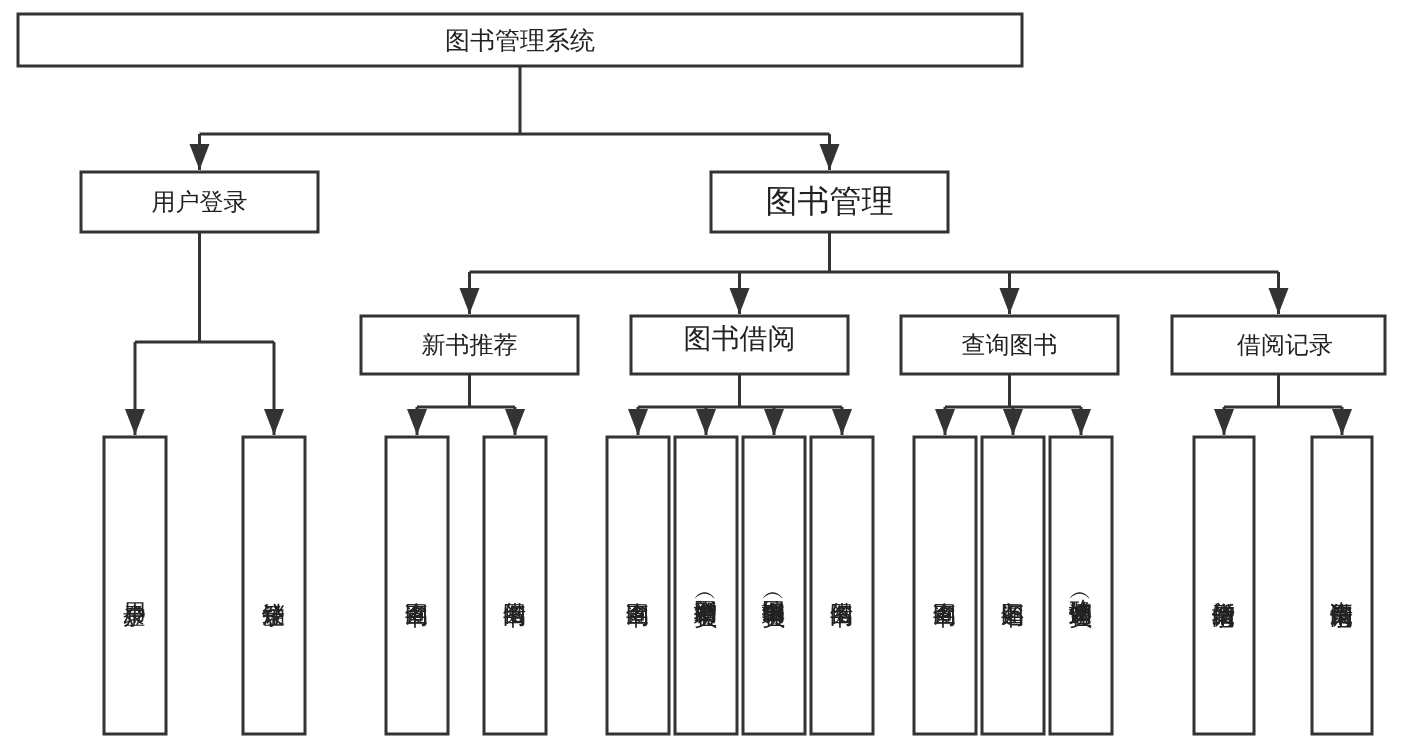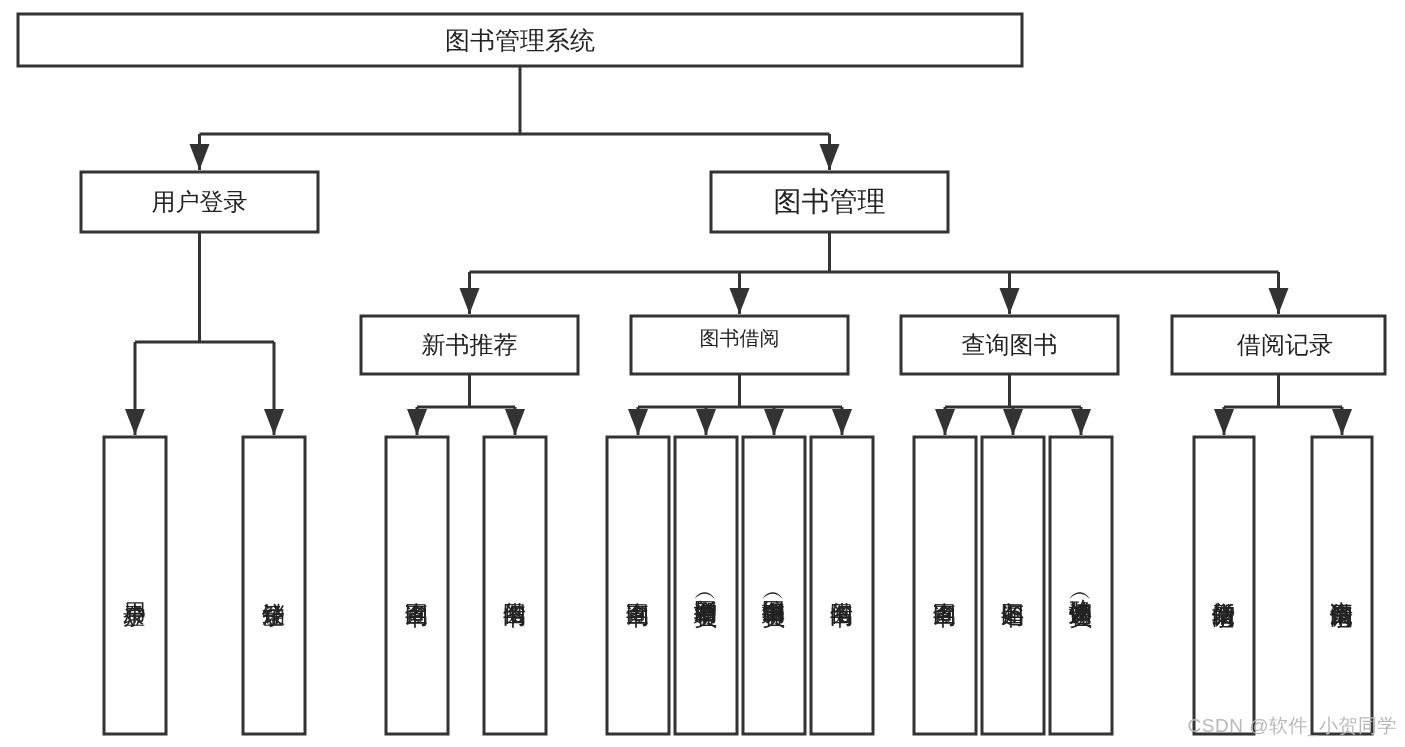--- a/index.html
+++ b/index.html
@@ -157,35 +157,34 @@
         <rect x="982" y="437" width="62" height="297" class="node-box"></rect>
         <rect x="1050" y="437" width="62" height="297" class="node-box"></rect>
         <rect x="1194" y="437" width="60" height="297" class="node-box"></rect>
         <rect x="1312" y="437" width="60" height="297" class="node-box"></rect>
       </g>
   </svg>
 
   <div id="labels-layer">
       <div class="hlabel-wrap" style="left: 18px; top: 14px; width: 1004px; height: 52px; font-size: 25px;">图书管理系统</div>
       <div class="hlabel-wrap" style="left: 81px; top: 172px; width: 237px; height: 60px; font-size: 24px;">用户登录</div>
-      <div class="hlabel-wrap" style="left: 711px; top: 172px; width: 237px; height: 60px; font-size: 28px;">图书管理</div>
+      <div class="hlabel-wrap" style="left: 711px; top: 172px; width: 237px; height: 60px; font-size: 32px;">图书管理</div>
       <div class="hlabel-wrap" style="left: 361px; top: 316px; width: 217px; height: 58px; font-size: 24px;">新书推荐</div>
-      <div class="hlabel-wrap" style="left: 631px; top: 316px; width: 217px; height: 45px; font-size: 20px;">图书借阅</div>
+      <div class="hlabel-wrap" style="left: 631px; top: 316px; width: 217px; height: 45px; font-size: 28px;">图书借阅</div>
       <div class="hlabel-wrap" style="left: 901px; top: 316px; width: 217px; height: 58px; font-size: 24px;">查询图书</div>
       <div class="hlabel-wrap" style="left: 1172px; top: 316px; width: 226px; height: 58px; font-size: 24px;">借阅记录</div>
       <div class="vlabel-wrap" style="left: 104px; top: 437px; width: 62px; height: 297px;">用户登录</div>
       <div class="vlabel-wrap" style="left: 243px; top: 437px; width: 62px; height: 297px;">注销登录</div>
       <div class="vlabel-wrap" style="left: 386px; top: 437px; width: 62px; height: 297px;">查询图书</div>
       <div class="vlabel-wrap" style="left: 484px; top: 437px; width: 62px; height: 297px;">借阅图书</div>
       <div class="vlabel-wrap" style="left: 607px; top: 437px; width: 62px; height: 297px;">查询图书</div>
       <div class="vlabel-wrap" style="left: 675px; top: 437px; width: 62px; height: 297px;">新增图书（管理员）</div>
       <div class="vlabel-wrap" style="left: 743px; top: 437px; width: 62px; height: 297px;">编辑图书（管理员）</div>
       <div class="vlabel-wrap" style="left: 811px; top: 437px; width: 62px; height: 297px;">借阅图书</div>
       <div class="vlabel-wrap" style="left: 914px; top: 437px; width: 62px; height: 297px;">查询图书</div>
       <div class="vlabel-wrap" style="left: 982px; top: 437px; width: 62px; height: 297px;">归还图书</div>
       <div class="vlabel-wrap" style="left: 1050px; top: 437px; width: 62px; height: 297px;">确认归还（管理员）</div>
       <div class="vlabel-wrap" style="left: 1194px; top: 437px; width: 60px; height: 297px;">新增借阅记录</div>
       <div class="vlabel-wrap" style="left: 1312px; top: 437px; width: 60px; height: 297px;">查询借阅记录</div>
     </div>
 
-  <div id="watermark">CSDN @软件_小贺同学</div>
 
 </div>
 
 </body></html>

